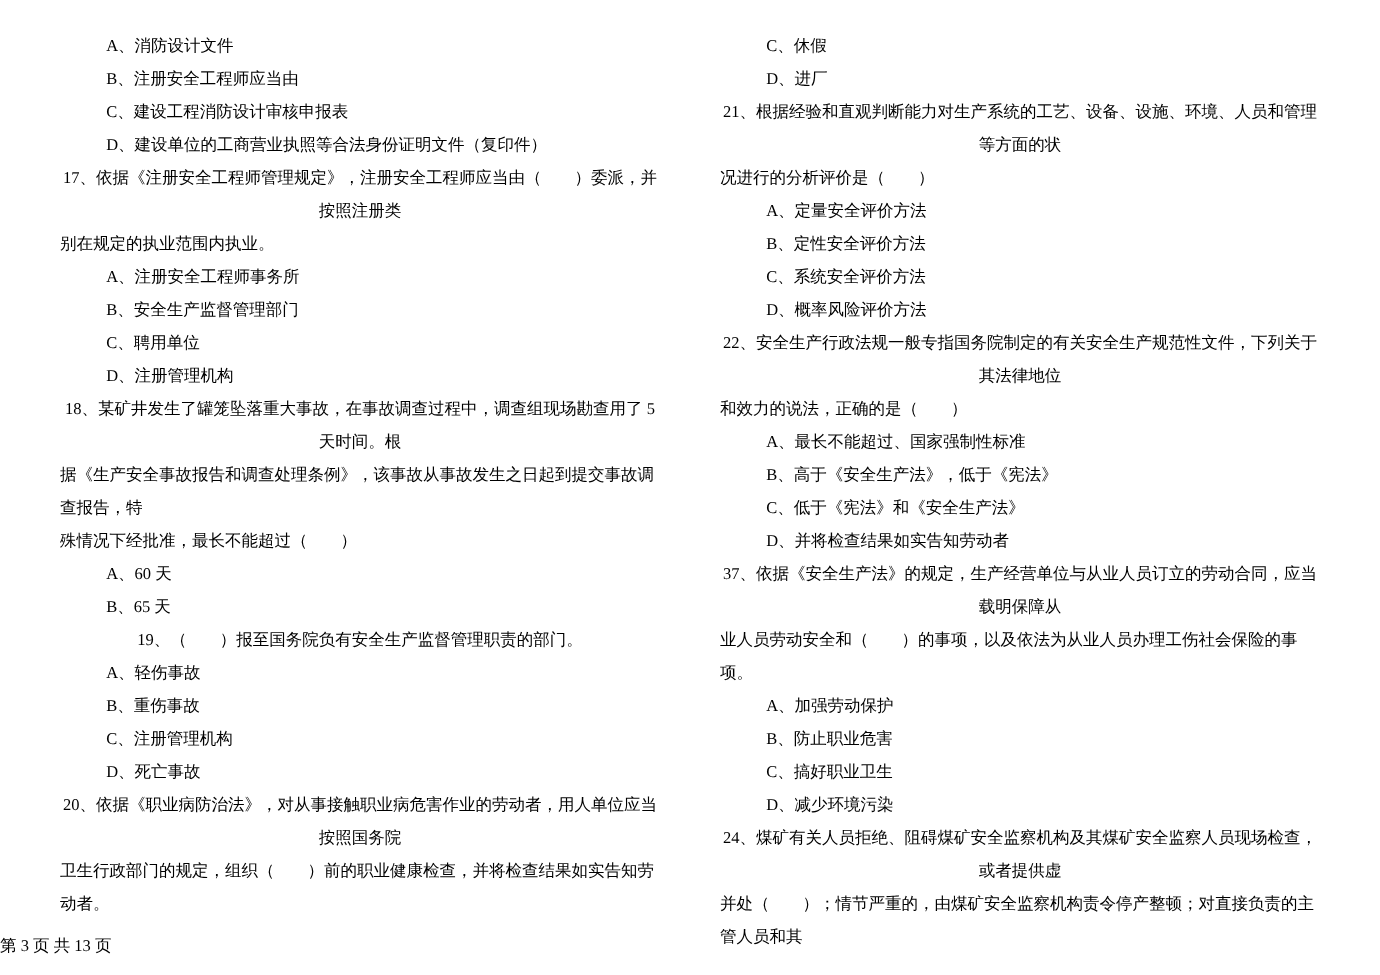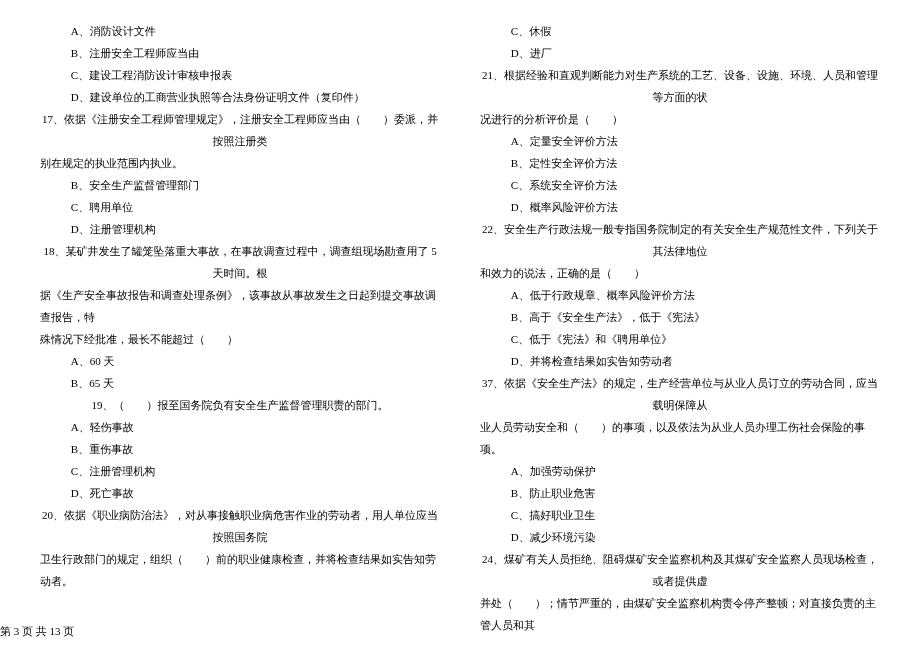--- a/index.html
+++ b/index.html
@@ -49,20 +49,21 @@
 <div class="page">
 
   <div class="col">
     <div class="opt">A、消防设计文件</div>
     <div class="opt">B、注册安全工程师应当由</div>
     <div class="opt">C、建设工程消防设计审核申报表</div>
     <div class="opt">D、建设单位的工商营业执照等合法身份证明文件（复印件）</div>
 
     <div class="q">17、依据《注册安全工程师管理规定》，注册安全工程师应当由（　　）委派，并按照注册类</div>
     <div class="q-cont">别在规定的执业范围内执业。</div>
+    <div class="opt">A、注册安全工程师事务所</div>
     <div class="opt">B、安全生产监督管理部门</div>
     <div class="opt">C、聘用单位</div>
     <div class="opt">D、注册管理机构</div>
 
     <div class="q">18、某矿井发生了罐笼坠落重大事故，在事故调查过程中，调查组现场勘查用了 5 天时间。根</div>
     <div class="q-cont">据《生产安全事故报告和调查处理条例》，该事故从事故发生之日起到提交事故调查报告，特</div>
     <div class="q-cont">殊情况下经批准，最长不能超过（　　）</div>
     <div class="opt">A、60 天</div>
     <div class="opt">B、65 天</div>
 
@@ -83,23 +84,23 @@
 
     <div class="q">21、根据经验和直观判断能力对生产系统的工艺、设备、设施、环境、人员和管理等方面的状</div>
     <div class="q-cont">况进行的分析评价是（　　）</div>
     <div class="opt">A、定量安全评价方法</div>
     <div class="opt">B、定性安全评价方法</div>
     <div class="opt">C、系统安全评价方法</div>
     <div class="opt">D、概率风险评价方法</div>
 
     <div class="q">22、安全生产行政法规一般专指国务院制定的有关安全生产规范性文件，下列关于其法律地位</div>
     <div class="q-cont">和效力的说法，正确的是（　　）</div>
-    <div class="opt">A、低于行政规章、概率风险评价方法</div>
+    <div class="opt">A、最长不能超过、国家强制性标准</div>
     <div class="opt">B、高于《安全生产法》，低于《宪法》</div>
-    <div class="opt">C、低于《宪法》和《聘用单位》</div>
+    <div class="opt">C、低于《宪法》和《安全生产法》</div>
     <div class="opt">D、并将检查结果如实告知劳动者</div>
 
     <div class="q">37、依据《安全生产法》的规定，生产经营单位与从业人员订立的劳动合同，应当载明保障从</div>
     <div class="q-cont">业人员劳动安全和（　　）的事项，以及依法为从业人员办理工伤社会保险的事项。</div>
     <div class="opt">A、加强劳动保护</div>
     <div class="opt">B、防止职业危害</div>
     <div class="opt">C、搞好职业卫生</div>
     <div class="opt">D、减少环境污染</div>
 
     <div class="q">24、煤矿有关人员拒绝、阻碍煤矿安全监察机构及其煤矿安全监察人员现场检查，或者提供虚</div>

